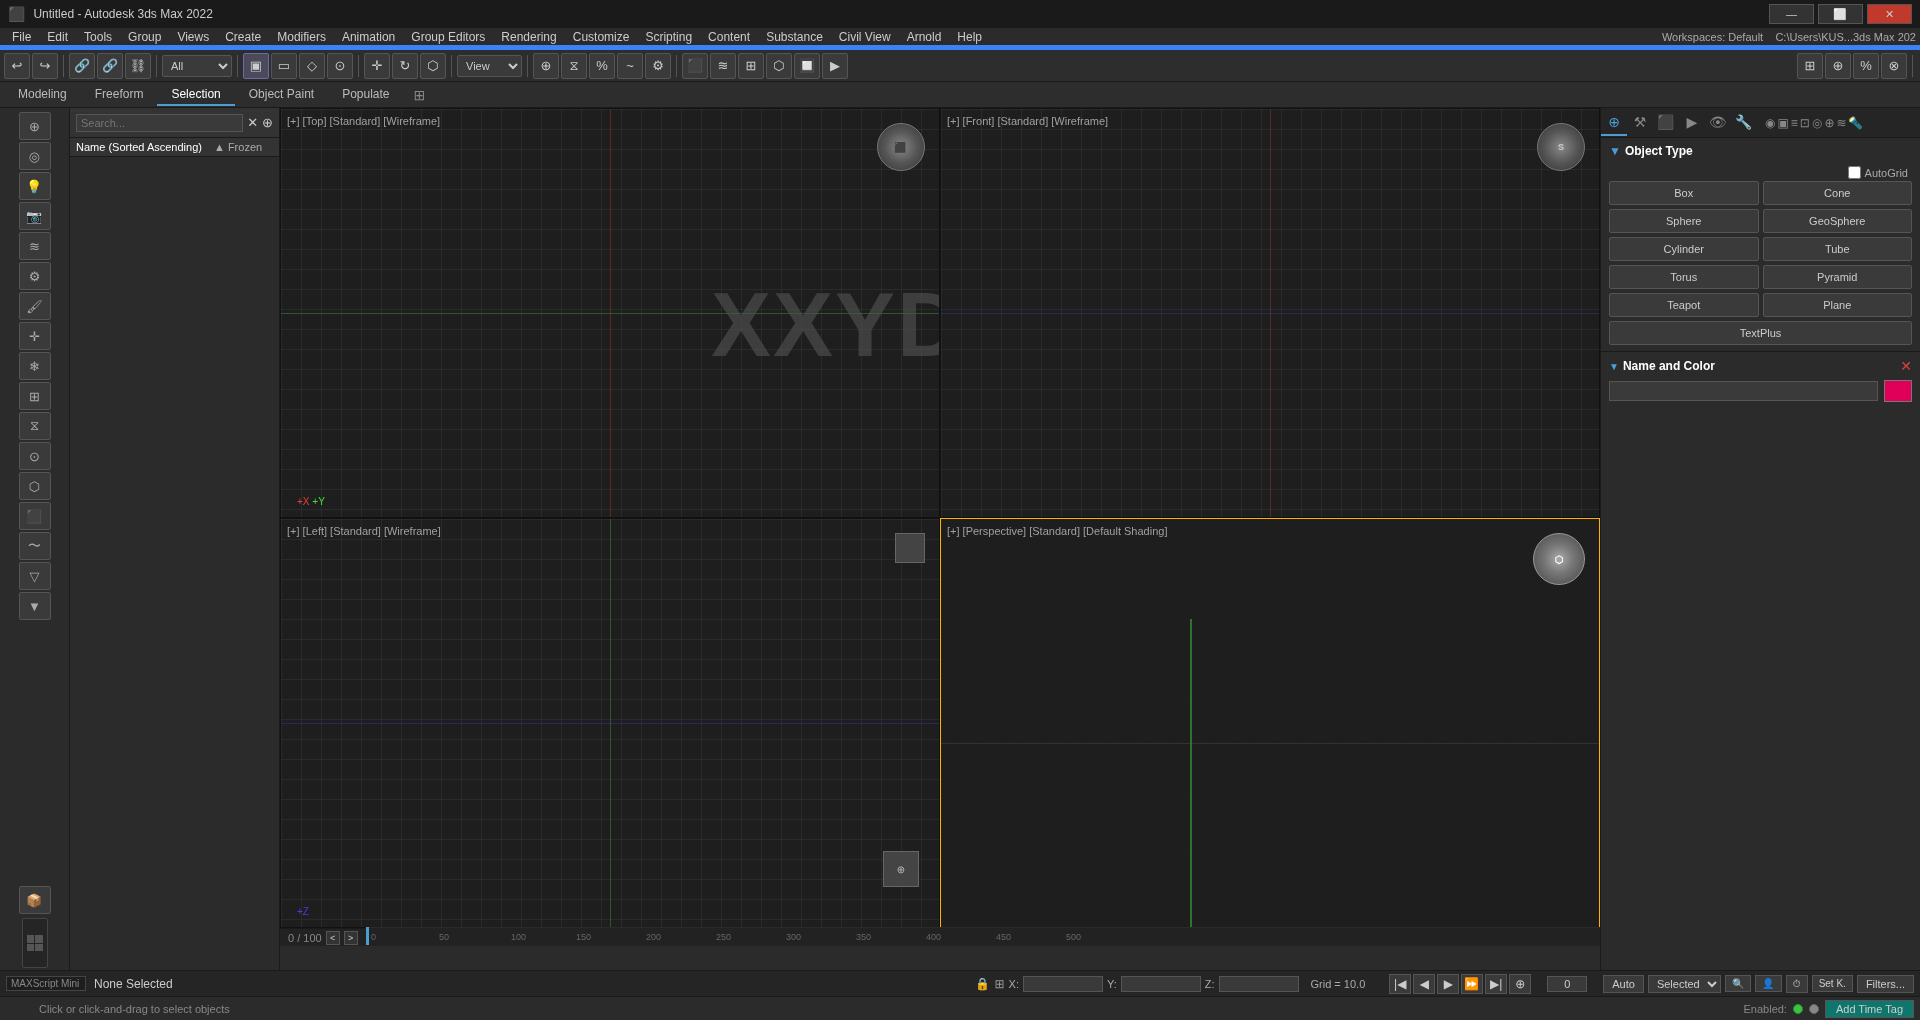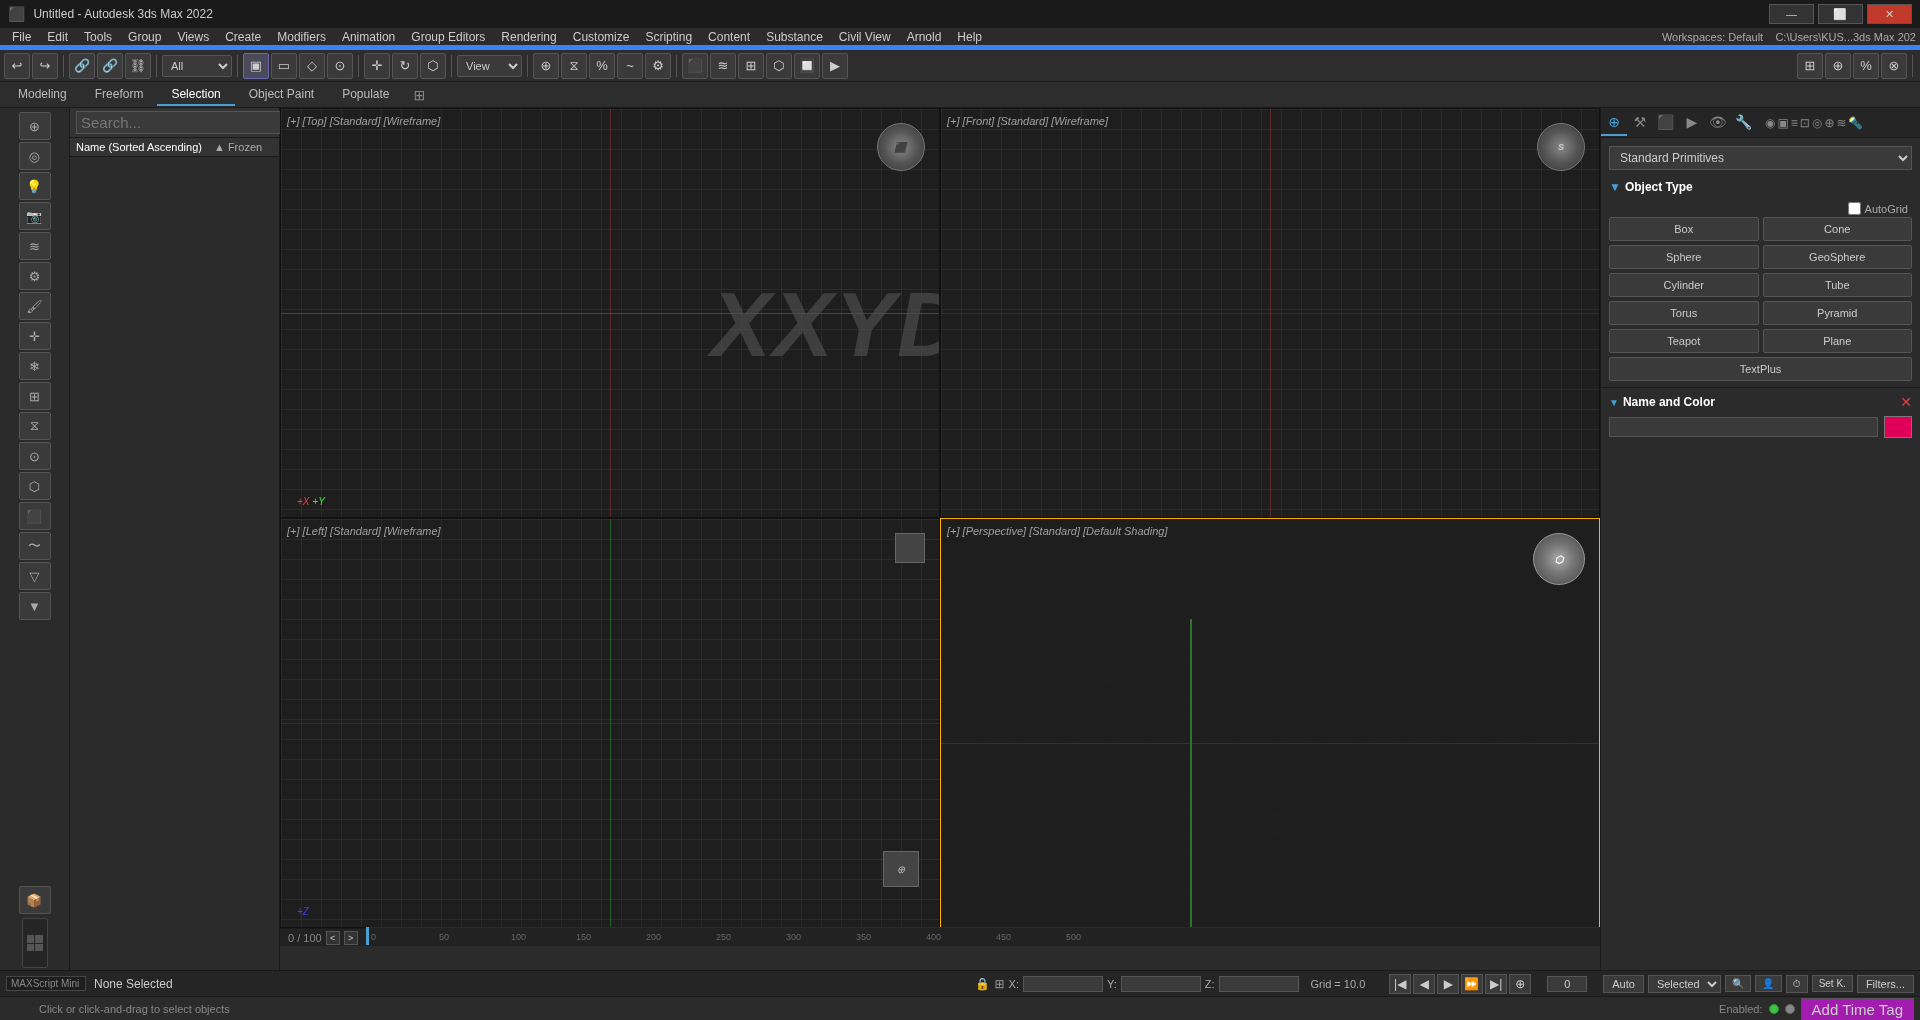--- a/index.html
+++ b/index.html
@@ -36,21 +36,21 @@
     .left-icon { width: 32px; height: 28px; background: #3a3a3a; border: 1px solid #555; display: flex; align-items: center; justify-content: center; cursor: pointer; border-radius: 2px; font-size: 13px; color: #aaa; }
 
     
     #scene-panel { position: absolute; left: 70px; top: 108px; width: 210px; bottom: 50px; background: #2b2b2b; border-right: 1px solid #1a1a1a; }
     #scene-panel-header { height: 30px; background: #333; display: flex; align-items: center; padding: 0 6px; gap: 4px; border-bottom: 1px solid #1a1a1a; }
     .scene-col-header { display: flex; gap: 0; background: #333; border-bottom: 1px solid #1a1a1a; }
     .scene-col { padding: 3px 6px; font-size: 11px; color: #aaa; cursor: pointer; }
     .scene-col.active { color: #fff; }
 
     
-    #viewport-area { position: absolute; left: 280px; top: 108px; right: 320px; bottom: 50px; background: #14532d; display: grid; grid-template-columns: 1fr 1fr; grid-template-rows: 1fr 1fr; font-style: italic; }
+    #viewport-area { position: absolute; left: 280px; top: 108px; right: 320px; bottom: 50px; background: #14532d; display: grid; grid-template-columns: 1fr 1fr; grid-template-rows: 1fr 1fr; }
     .viewport { position: relative; border: 1px solid #111; overflow: hidden; background: #1e1e1e; }
     .viewport.active-vp { border: 1px solid #ffb300; }
     .viewport-label { position: absolute; top: 6px; left: 6px; color: #a0a0a0; font-size: 11px; z-index: 2; }
     .viewport-grid { position: absolute; inset: 0; background-image: linear-gradient(rgba(80,80,80,0.25) 1px, transparent 1px), linear-gradient(90deg, rgba(80,80,80,0.25) 1px, transparent 1px); background-size: 20px 20px; }
 
     
     #laptop-text { position: absolute; left: 60px; top: 200px; font-size: 80px; font-weight: 900; color: #3ac441; font-family: Arial Black, sans-serif; letter-spacing: 4px; opacity: 0.85; }
 
     
     #right-panel { position: absolute; right: 0; top: 108px; width: 320px; bottom: 50px; background: #2b2b2b; border-left: 1px solid #1a1a1a; overflow-y: auto; }
@@ -195,21 +195,21 @@
       <div style="background:#555;"></div>
         <div style="background:#555;"></div>
       <div style="background:#555;"></div>
         <div style="background:#555;"></div>
     </div>
   </div>
 </div>
 
 <div id="scene-panel">
   <div id="scene-panel-header">
-    <input type="text" style="flex: 1 1 0%; background: rgb(58, 58, 58); border: 1px solid rgb(85, 85, 85); color: rgb(204, 204, 204); padding: 2px 4px; font-size: 15px;" placeholder="Search...">
+    <input type="text" style="flex: 1 1 0%; background: rgb(58, 58, 58); border: 1px solid rgb(85, 85, 85); color: rgb(204, 204, 204); padding: 2px 4px; font-size: 11px;" placeholder="Search...">
     <button style="background:none; border:none; color:#ccc; cursor:pointer; font-size:13px;">✕</button>
     <button style="background:none; border:none; color:#ccc; cursor:pointer; font-size:13px;">⊕</button>
   </div>
   <div class="scene-col-header">
     <span class="scene-col active">Name (Sorted Ascending)</span>
     <span class="scene-col">▲ Frozen</span>
   </div>
 </div>
 
 <div id="viewport-area" style="position: absolute; inset: 108px 320px 92px 280px;">
@@ -302,25 +302,20 @@
       <span style="color:#888; font-size:12px; cursor:pointer;">▣</span>
       <span style="color:#888; font-size:12px; cursor:pointer;">≡</span>
       <span style="color:#888; font-size:12px; cursor:pointer;">⊡</span>
       <span style="color:#888; font-size:12px; cursor:pointer;">◎</span>
       <span style="color:#888; font-size:12px; cursor:pointer;">⊕</span>
       <span style="color:#888; font-size:12px; cursor:pointer;">≋</span>
       <span style="color:#888; font-size:12px; cursor:pointer;">🔦</span>
     </div>
   </div>
 
-  <div id="right-panel-dropdown">
-    <select style="width:100%; background:#3a3a3a; color:#ccc; border:1px solid #555; padding:3px 6px; font-size:12px; margin-top:4px;">
-      <option>Standard Primitives</option>
-    </select>
-  </div>
 
   <div class="rp-section">
     <div class="rp-section-title">
       <span style="color:#4a9ed4;">▼</span>
       <span>Object Type</span>
     </div>
     <div class="autogrid-row">
       <label style="display:flex; align-items:center; gap:4px; justify-content:flex-end; font-size:11px; color:#aaa;">
         <input type="checkbox" style="accent-color: rgb(74, 158, 212);"> 
           <span>AutoGrid</span>
@@ -429,16 +424,16 @@
       <button style="padding:2px 8px; background:#3a3a3a; border:1px solid #555; color:#ccc; font-size:11px; cursor:pointer;">Filters...</button>
     </div>
   </div>
 
   <div id="statusbar-bottom">
     <span style="font-size:11px; color:#888;">Click or click-and-drag to select objects</span>
     <div style="margin-left:auto; display:flex; align-items:center; gap:6px;">
       <span style="color:#888;">Enabled:</span>
       <div style="width:10px; height:10px; border-radius:50%; background:#3ac441; border:1px solid #2a9431;"></div>
       <div style="width:10px; height:10px; border-radius:50%; background:#888; border:1px solid #666;"></div>
-      <button style="padding:2px 10px; background:#a21caf; border:1px solid #555; color:#ccc; font-size:15px; cursor:pointer;">Add Time Tag</button>
+      <button style="padding:2px 10px; background:#0f766e; border:1px solid #555; color:#ccc; font-size:11px; cursor:pointer;">Add Time Tag</button>
     </div>
   </div>
 </div>
 
 </body></html>

